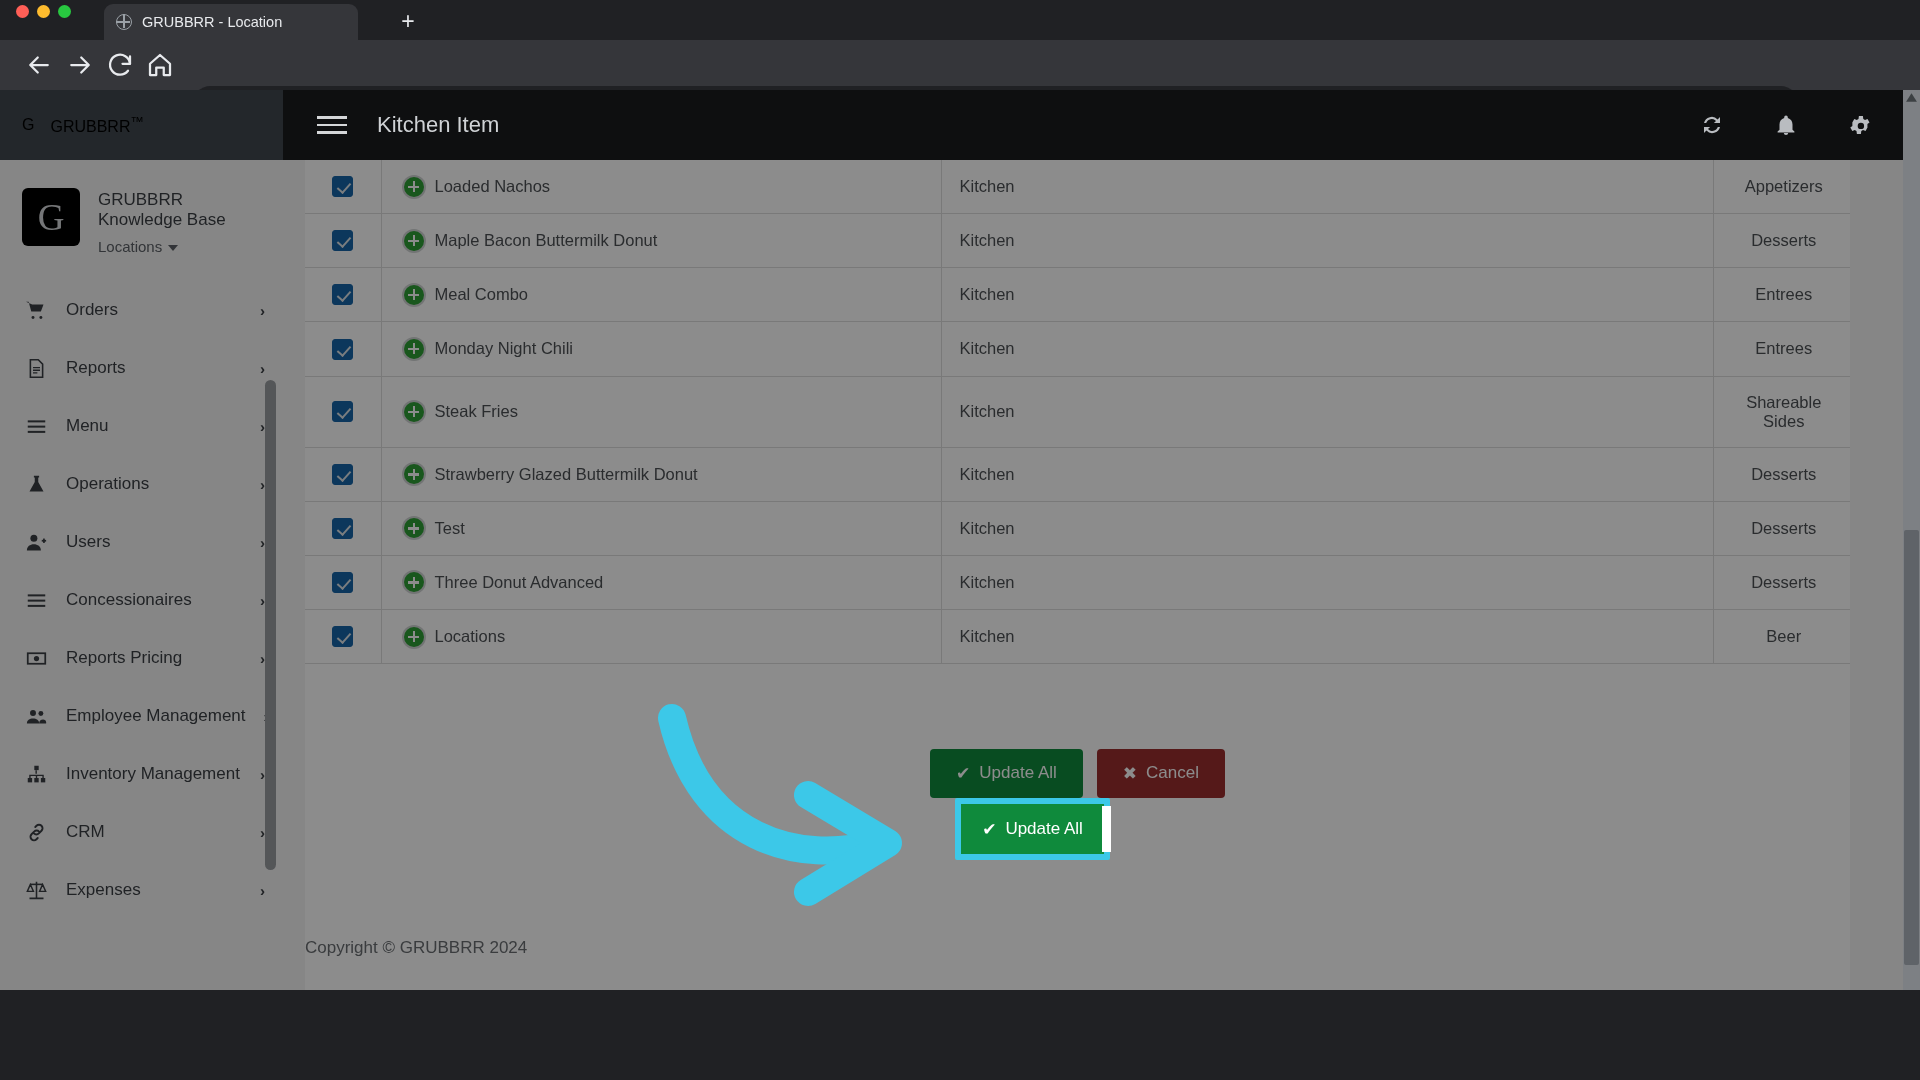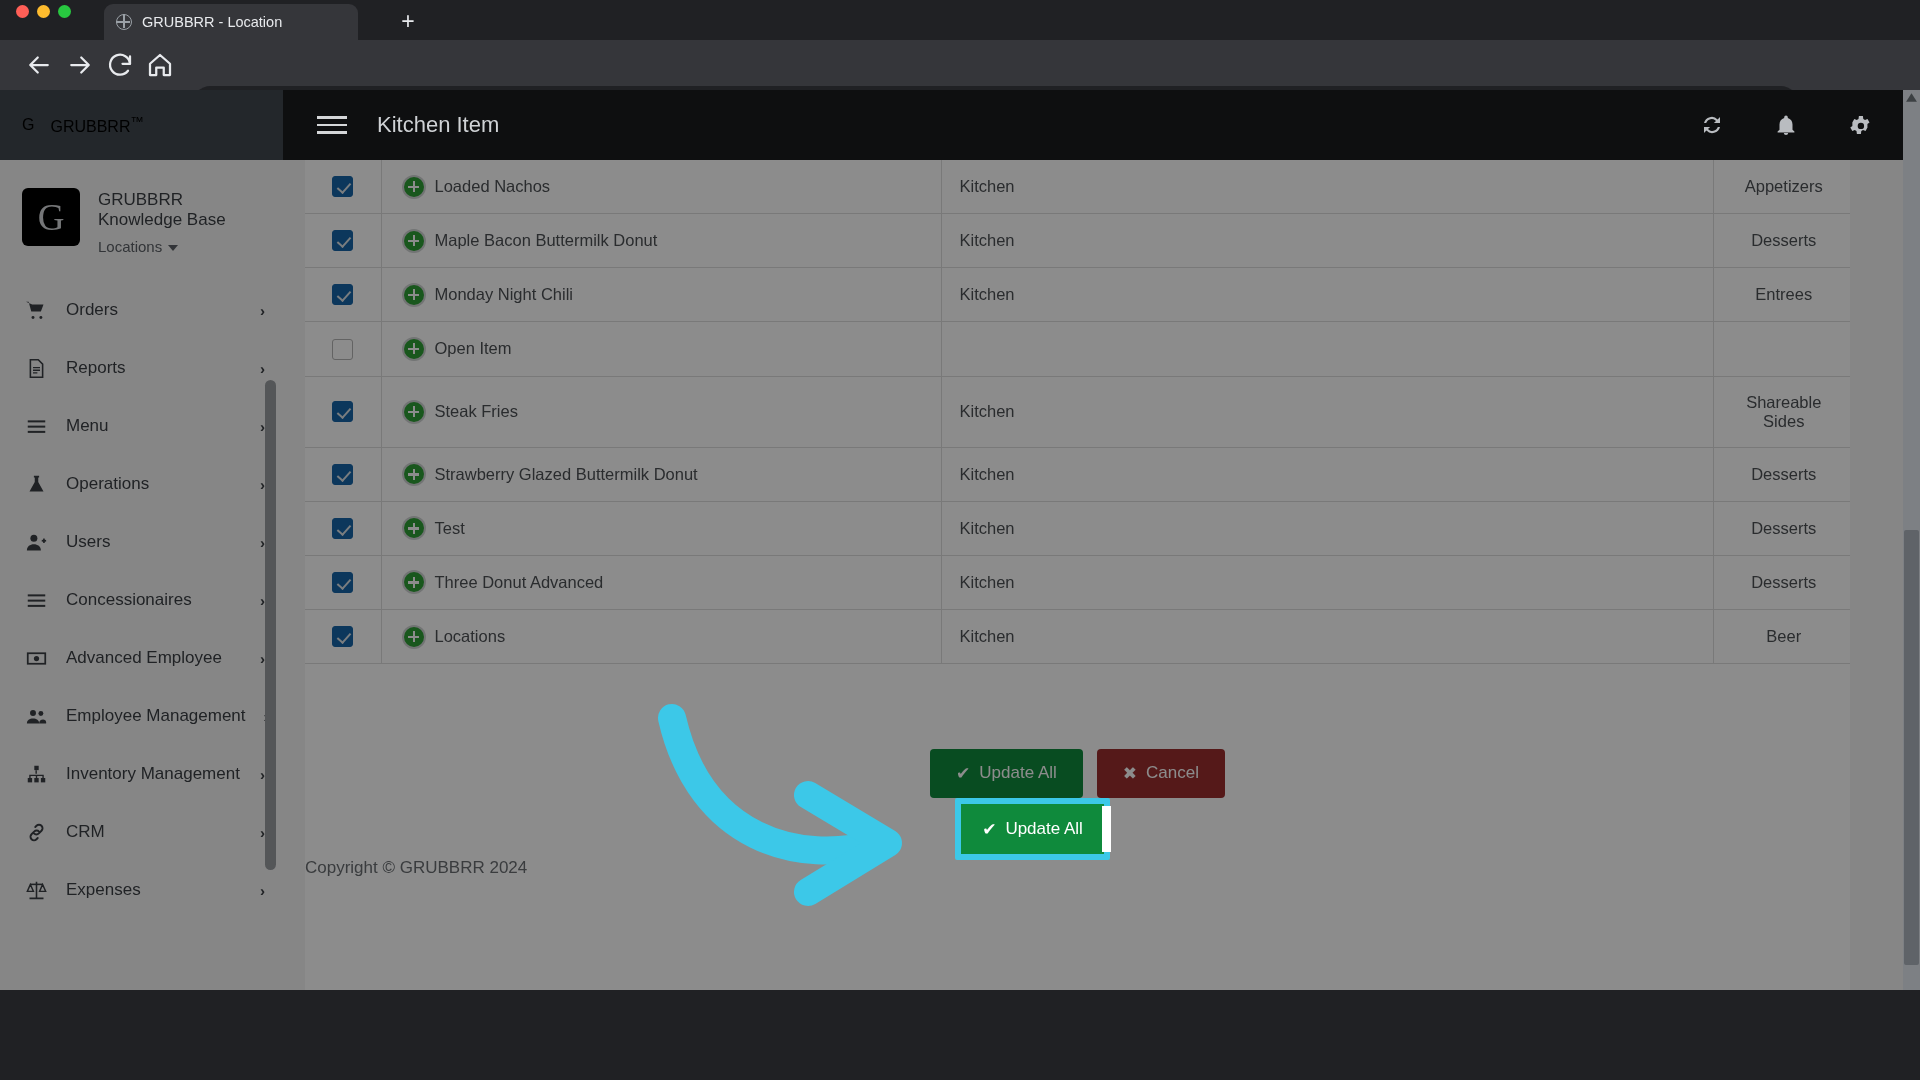--- a/index.html
+++ b/index.html
@@ -219,21 +219,21 @@
   .btn {
     border: none; border-radius: 4px; color: #fff; font-size: 17px;
     padding: 14px 26px; font-family: "Liberation Sans", sans-serif;
     display: flex; align-items: center; gap: 9px; cursor: pointer;
   }
   .btn.update { background: #0f8a3c; }
   .btn.cancel { background: #9b2f2f; }
 
   #footer {
     position: absolute; left: 22px; width: 1545px; height: 100px;
-    display: flex; align-items: flex-start; padding-left: 0;
+    display: flex; align-items: flex-end; padding-left: 0;
   }
   #footer .copy { color: #6a6e72; font-size: 17px; }
 
   
   #scrim {
     position: absolute; left: 0; top: 0; width: 1920px; height: 900px;
     background: rgba(0,0,0,0.45); pointer-events: none;
   }
   
   #topbar-overlay {
@@ -422,21 +422,21 @@
             <span class="nlabel">Concessionaires</span>
             <span class="chev">›</span>
           </div>
           <div class="navitem">
             <span class="nicon">
               <svg viewBox="0 0 24 24">
                 <rect x="2" y="6" width="20" height="12" fill="none" stroke="currentColor" stroke-width="2"></rect>
                 <circle cx="12" cy="12" r="3"></circle>
               </svg>
             </span>
-            <span class="nlabel">Advanced Employee</span>
+            <span class="nlabel">Reports Pricing</span>
             <span class="chev">›</span>
           </div>
           <div class="navitem">
             <span class="nicon">
               <svg viewBox="0 0 24 24">
                 <circle cx="8" cy="8" r="3.4"></circle>
                 <circle cx="17" cy="8.5" r="2.8"></circle>
                 <path d="M1 20c0-3.6 3-5.6 7-5.6s7 2 7 5.6z"></path>
                 <path d="M15 20c0-2.8 1.8-4.6 4.5-4.6 2 0 3.5 1.2 3.5 3.2V20z"></path>
               </svg>
@@ -533,36 +533,36 @@
                     </span>
                   </td>
                   <td class="c-dest">Kitchen</td>
                   <td class="c-cat">Desserts</td>
                 </tr>
                 <tr>
                   <td class="c-chk"><span class="cbx on"></span></td>
                   <td class="c-name">
                     <span class="namecell">
                       <span class="plusicon"></span>
+                      <span>Meal Combo</span>
+                    </span>
+                  </td>
+                  <td class="c-dest">Kitchen</td>
+                  <td class="c-cat">Entrees</td>
+                </tr>
+                <tr>
+                  <td class="c-chk"><span class="cbx on"></span></td>
+                  <td class="c-name">
+                    <span class="namecell">
+                      <span class="plusicon"></span>
                       <span>Monday Night Chili</span>
                     </span>
                   </td>
                   <td class="c-dest">Kitchen</td>
                   <td class="c-cat">Entrees</td>
-                </tr>
-                <tr>
-                  <td class="c-chk"><span class="cbx"></span></td>
-                  <td class="c-name">
-                    <span class="namecell">
-                      <span class="plusicon"></span>
-                      <span>Open Item</span>
-                    </span>
-                  </td>
-                  <td class="c-dest"></td>
-                  <td class="c-cat"></td>
                 </tr>
                 <tr>
                   <td class="c-chk"><span class="cbx on"></span></td>
                   <td class="c-name">
                     <span class="namecell">
                       <span class="plusicon"></span>
                       <span>Steak Fries</span>
                     </span>
                   </td>
                   <td class="c-dest">Kitchen</td>

